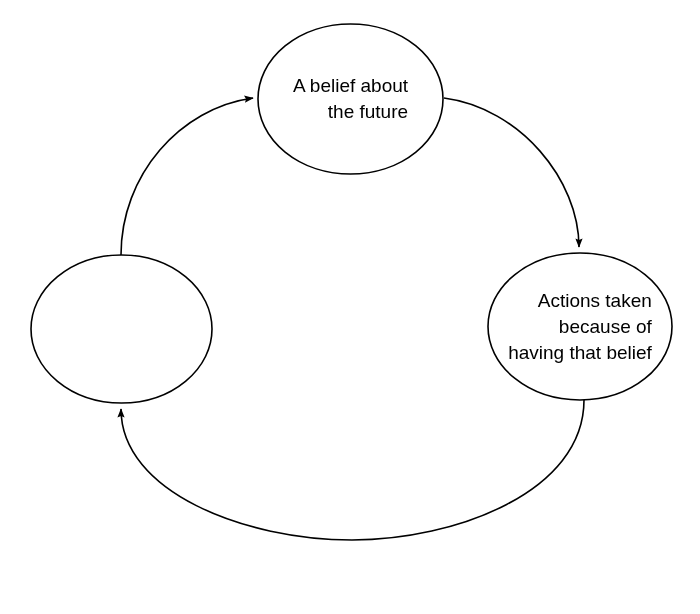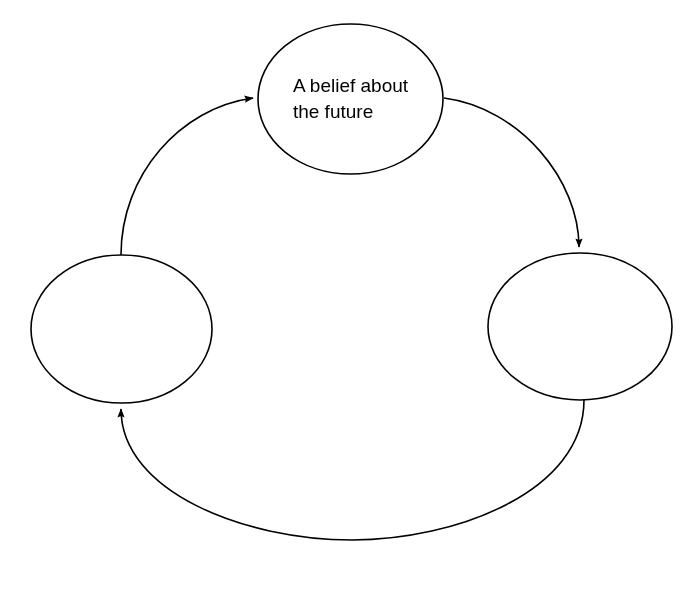--- a/index.html
+++ b/index.html
@@ -25,21 +25,21 @@
     left: 0;
     width: 700px;
     height: 614px;
     display: block;
   }
   .node-text {
     position: absolute;
     display: flex;
     align-items: center;
     justify-content: center;
-    text-align: left;
+    text-align: right;
     font-family: "Liberation Sans", sans-serif;
     font-size: 19px;
     line-height: 26px;
     color: #000000;
     white-space: pre-line;
     pointer-events: none;
   }
   #label-belief {
     left: 258px;
     top: 24px;
@@ -80,15 +80,18 @@
     <ellipse cx="350.5" cy="99" rx="92.5" ry="75" fill="#ffffff" stroke="#000000" stroke-width="1.6"></ellipse>
 
     <ellipse cx="580" cy="326.5" rx="92" ry="73.5" fill="#ffffff" stroke="#000000" stroke-width="1.6"></ellipse>
 
     <ellipse cx="121.5" cy="329" rx="90.5" ry="74" fill="#ffffff" stroke="#000000" stroke-width="1.6"></ellipse>
   </svg>
 
   <div class="node-text" id="label-belief">A belief about
 the future</div>
 
+  <div class="node-text" id="label-actions">Actions taken
+because of
+having that belief</div>
 
 
 </div>
 
 </body></html>

